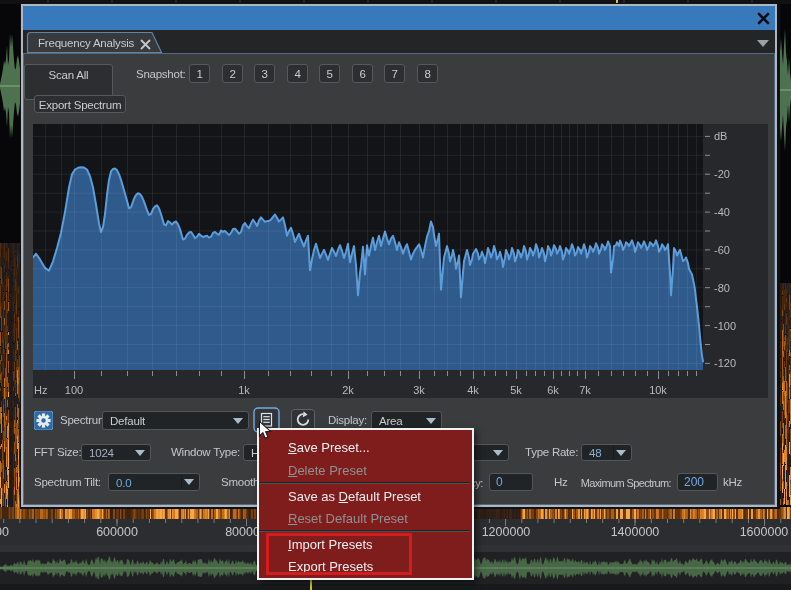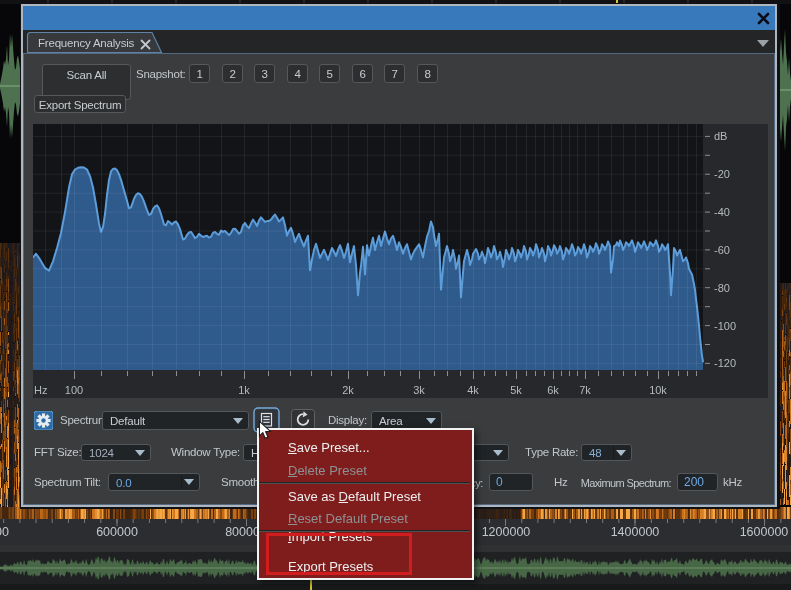--- a/index.html
+++ b/index.html
@@ -1683,21 +1683,21 @@
     </svg>
 <div style="position:absolute;left:38px;top:37px;font-size:11.5px;letter-spacing:-0.2px;color:#c6cbd0">Frequency Analysis</div>
 <svg style="position:absolute;left:140px;top:39px" width="11" height="11" viewBox="0 0 11 11">
       <g stroke="#c3c8cd" stroke-width="1.8" stroke-linecap="round">
         <line x1="1.5" y1="1.5" x2="9.5" y2="9.5"></line>
         <line x1="9.5" y1="1.5" x2="1.5" y2="9.5"></line>
       </g>
     </svg>
 <span style="position:absolute;left:757px;top:40px;width:0;height:0;border-left:6px solid transparent;border-right:6px solid transparent;border-top:7px solid #9aa1a7"></span>
 
-<div class="btn" style="left:42px;top:64px;width:89px;height:36px;line-height:20px">Scan All</div>
+<div class="btn" style="left:24px;top:64px;width:89px;height:36px;line-height:20px">Scan All</div>
 <div class="lab" style="left:136px;top:68px">Snapshot:</div>
 <div class="btn" style="left:189px;top:64px;width:21px;height:19px;line-height:19px">1</div>
     <div class="btn" style="left:222px;top:64px;width:21px;height:19px;line-height:19px">2</div>
     <div class="btn" style="left:254px;top:64px;width:21px;height:19px;line-height:19px">3</div>
     <div class="btn" style="left:287px;top:64px;width:21px;height:19px;line-height:19px">4</div>
     <div class="btn" style="left:319px;top:64px;width:21px;height:19px;line-height:19px">5</div>
     <div class="btn" style="left:352px;top:64px;width:21px;height:19px;line-height:19px">6</div>
     <div class="btn" style="left:384px;top:64px;width:21px;height:19px;line-height:19px">7</div>
     <div class="btn" style="left:417px;top:64px;width:21px;height:19px;line-height:19px">8</div>
 <div class="btn" style="left:34px;top:95px;width:92px;height:18px;line-height:18px">Export Spectrum</div>
@@ -1909,20 +1909,20 @@
 <div style="position:absolute;left:677px;top:473px;width:41px;height:18px;background:#212427;border:1px solid #54575a;border-radius:3px;color:#6fa8e2;font-size:12px;line-height:16px;padding-left:6px;box-sizing:border-box">200</div>
 <div class="lab" style="left:723px;top:476px">kHz</div>
 
 <div style="position:absolute;left:257px;top:428px;width:217px;height:152px;background:#7f1d1d;border:2px solid #f2f2f2;box-sizing:border-box;z-index:50;box-shadow:3px 3px 6px rgba(0,0,0,0.5)">
   <div class="mi" style="top:7px"><u>S</u>ave Preset...</div>
   <div class="mi md" style="top:30px"><u>D</u>elete Preset</div>
   <div class="msep" style="top:52px"></div>
   <div class="mi" style="top:56px">Save as <u>D</u>efault Preset</div>
   <div class="mi md" style="top:78px"><u>R</u>eset Default Preset</div>
   <div class="msep" style="top:100px"></div>
-  <div class="mi" style="top:96px"><u>I</u>mport Presets</div>
+  <div class="mi" style="top:104px"><u>I</u>mport Presets</div>
   <div class="mi" style="top:126px"><u>E</u>xport Presets</div>
 </div>
 <div style="position:absolute;left:266px;top:533px;width:146px;height:42px;border:3px solid #d11d1d;box-sizing:border-box;z-index:55"></div>
 
 <svg style="position:absolute;left:257px;top:420px;z-index:60" width="17" height="22" viewBox="0 0 18.5 24.5">
       <path d="M2.5 1.5 L2.5 17.8 L6.3 14.1 L8.9 20.3 L12.0 19.0 L9.4 13.0 L14.8 12.6 Z" fill="#ffffff" stroke="#1a1a1a" stroke-width="1.2"></path>
     </svg>
 </div>
 </body></html>

